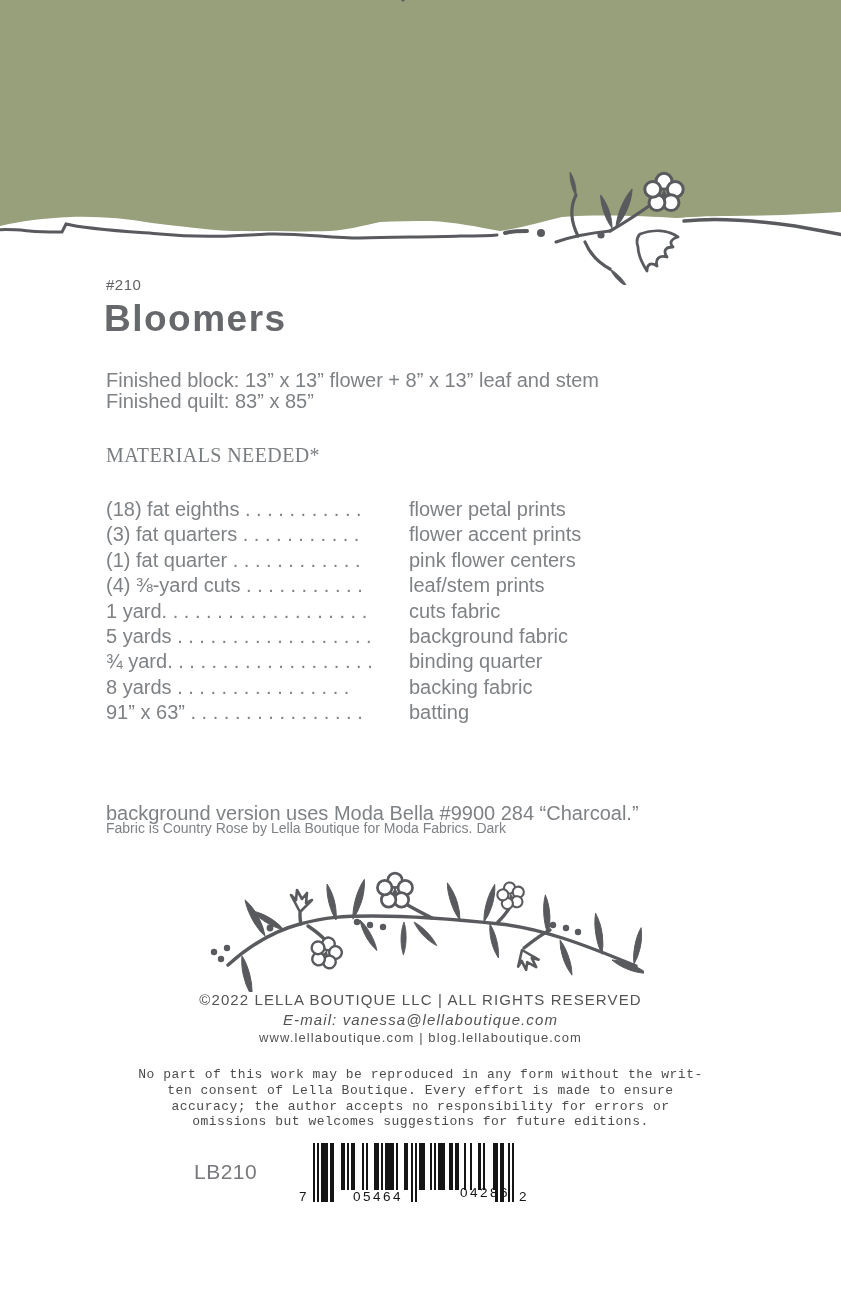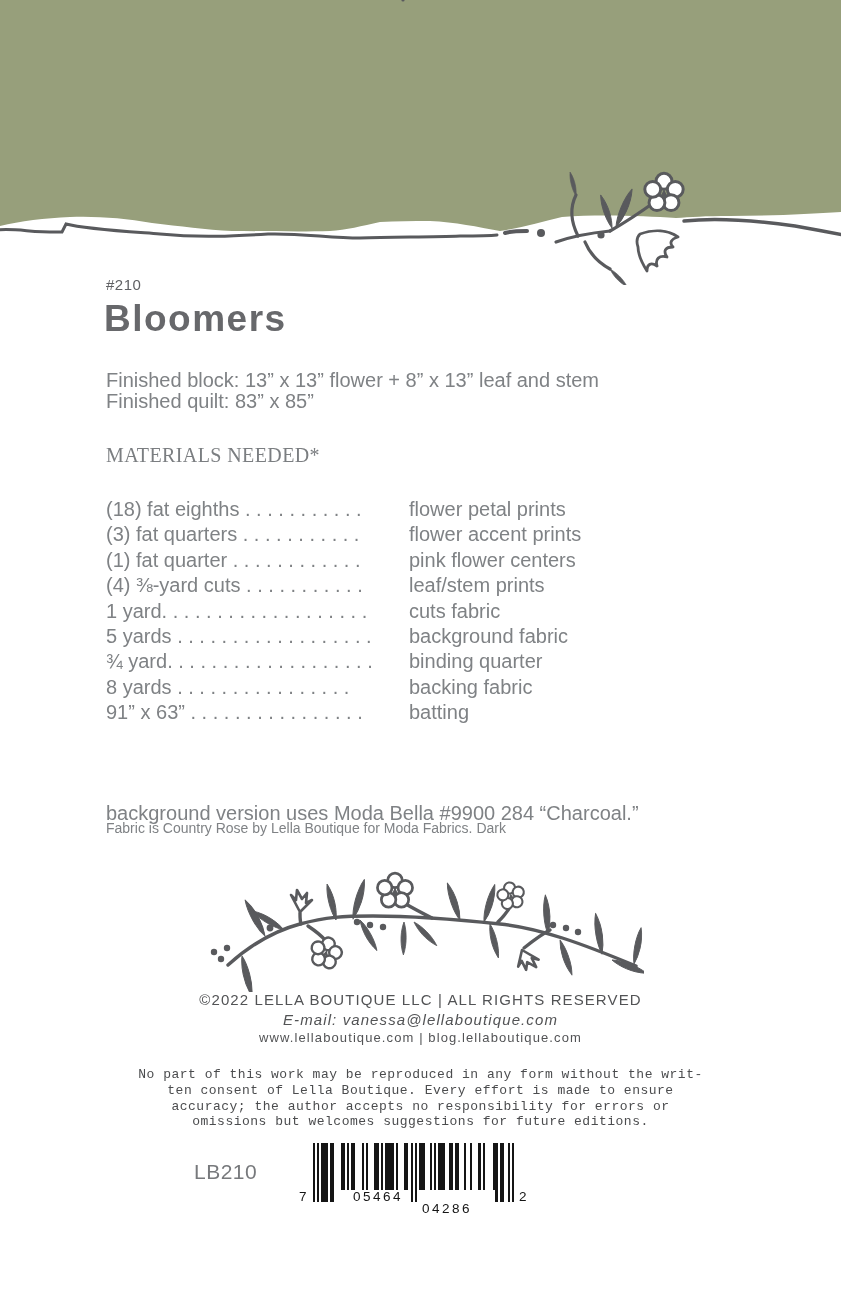--- a/index.html
+++ b/index.html
@@ -31,21 +31,21 @@
   .email{left:0;top:1011px;width:841px;text-align:center;font-size:15px;color:#525355;letter-spacing:1.1px;font-style:italic;}
   .websites{left:0;top:1030px;width:841px;text-align:center;font-size:13px;color:#525355;letter-spacing:1.1px;}
   .disclaimer{left:0;top:1067px;width:841px;text-align:center;font-size:13px;line-height:15.8px;color:#4b4c4e;letter-spacing:.5px;font-family:Liberation Mono, monospace;}
   .item-code{left:194px;top:1160px;font-size:21px;color:#77797c;letter-spacing:.5px;}
   
   .barcode{left:298px;top:1141px;width:234px;height:66px;}
   .barcode svg{position:absolute;left:0;top:0;fill:#151515;}
   .bc-num{position:absolute;font-size:13.5px;color:#151515;letter-spacing:2.5px;}
   .bc-left{left:1px;top:48px;letter-spacing:0;}
   .bc-g1{left:36px;top:48px;width:88px;text-align:center;}
-  .bc-g2{left:124px;top:60px;width:88px;text-align:left;}
+  .bc-g2{left:124px;top:44px;width:88px;text-align:right;}
   .bc-right{left:221px;top:48px;letter-spacing:0;}
 </style>
 </head>
 <body>
 
 <div class="page">
 
   <svg class="abs header-svg" width="841" height="285" viewBox="0 0 841 285">
     <defs>
       <path id="leaf" d="M0,0 C 9,-5 21,-16 27,-31 C 15,-24 4,-10 0,0 Z"></path>

